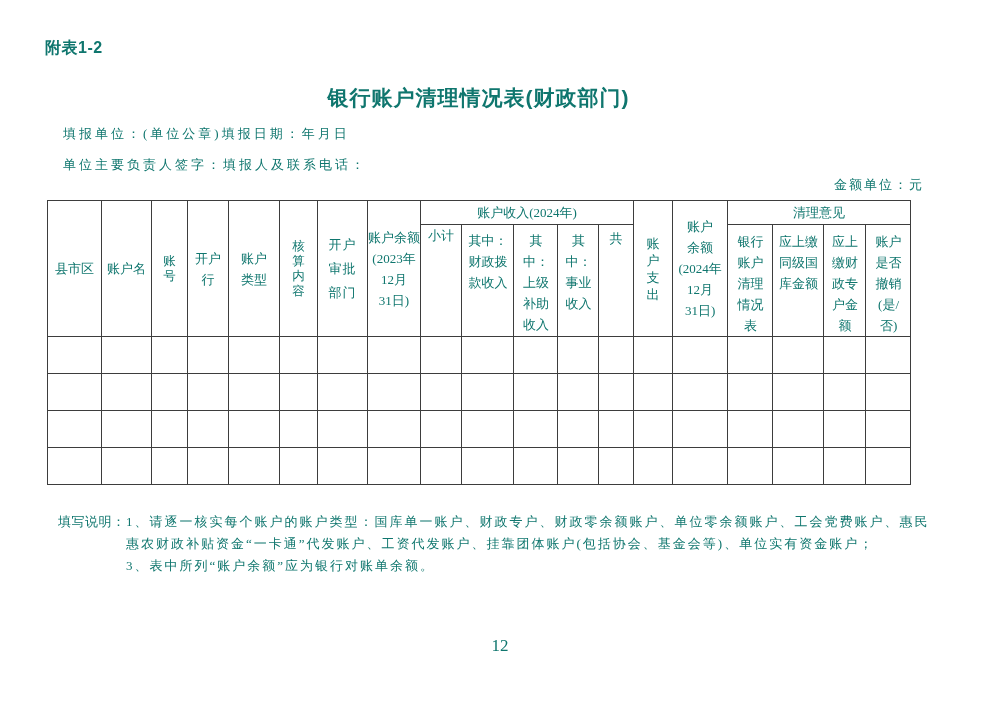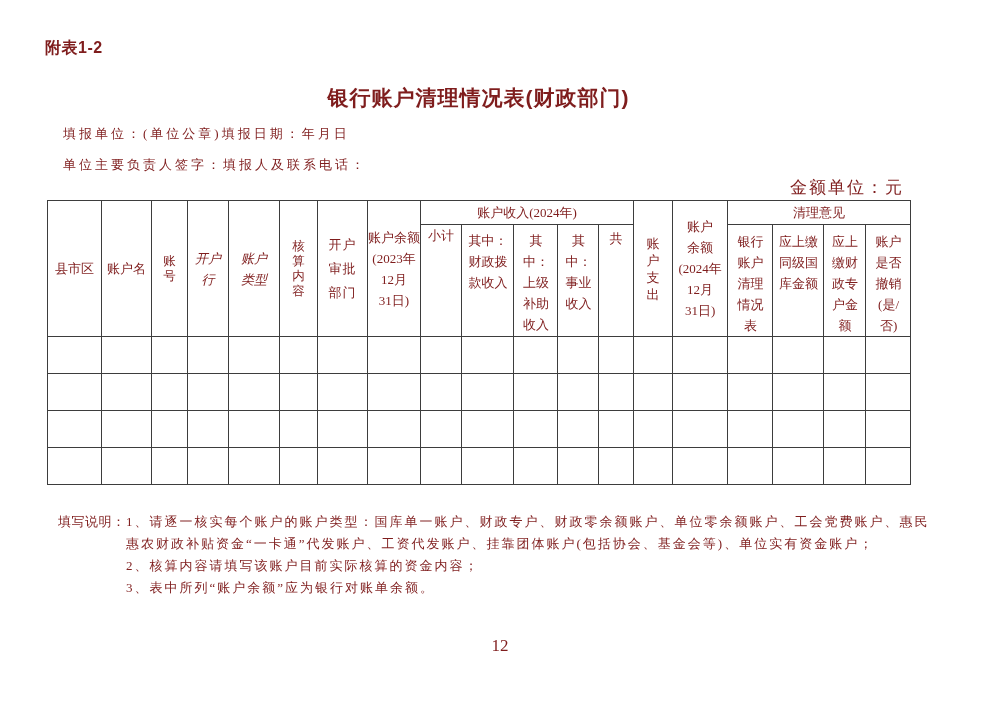--- a/index.html
+++ b/index.html
@@ -1,37 +1,37 @@
 <!DOCTYPE html>
 <html><head>
 <meta charset="utf-8">
 <style>
   html,body{margin:0;padding:0;background:#fff;}
   .page{position:relative;width:1000px;height:706px;background:#fff;overflow:hidden;
-        font-family:"Liberation Serif","DejaVu Serif",serif;color:#7f1d1d;}
+        font-family:"Liberation Serif","DejaVu Serif",serif;color:#0f766e;}
   .tag{position:absolute;left:45px;top:38px;font-family:"Liberation Sans","DejaVu Sans",sans-serif;
        font-weight:bold;font-size:16px;letter-spacing:.5px;}
   .title{position:absolute;left:47px;top:84px;width:863px;text-align:center;
          font-family:"Liberation Sans","DejaVu Sans",sans-serif;font-weight:bold;
          font-size:21px;letter-spacing:1px;}
   .info{position:absolute;left:63px;font-size:13px;letter-spacing:3px;}
   .info1{top:125px;} .info2{top:156px;}
-  .unit{position:absolute;right:96px;top:176px;font-size:17px;letter-spacing:2px;}
+  .unit{position:absolute;right:76px;top:176px;font-size:13px;letter-spacing:2px;}
 
   table.grid{position:absolute;left:47px;top:200px;width:863px;border-collapse:collapse;table-layout:fixed;}
   .grid th,.grid td{border:1px solid #3d3d3d;padding:0;font-weight:normal;overflow:hidden;}
   .grid thead th{font-size:13px;line-height:21px;text-align:center;vertical-align:middle;margin-left:40px;}
   tr.r1{height:24px;} tr.r2{height:112px;}
   tr.r2>th{vertical-align:top;}
   .b{font-weight:bold;}
   .pre{white-space:pre-line;line-height:21px;}
   .vtext{display:inline-block;text-align:center;vertical-align:middle;}
   .w14{width:15px;line-height:15px;font-size:12.5px;}
   .w14e{width:15px;line-height:17px;font-size:13px;}
-  .w28{width:28px;line-height:21px;font-style:italic;}
+  .w28{width:28px;line-height:21px;}
   .w30{width:30px;line-height:24px;letter-spacing:1px;font-size:13px;}
   th.wrap{text-align:justify;text-justify:inter-character;padding:5px 4px 0 5px;
           font-size:12.5px;line-height:21px;}
   th.just{text-align:justify;text-justify:inter-character;padding:6px 5px 0 6px;
           font-size:13px;line-height:21px;}
   th.gong{font-size:20px;padding-top:3px;vertical-align:top;}
   th.subtotal{font-size:13px;}
   .grid tbody tr{height:37px;}
   .grid tbody td{background:#fff;}
 
@@ -193,20 +193,19 @@
           <td></td>
           <td></td>
         </tr>
       </tbody>
   </table>
 
   <div class="notes">
     <span class="notes-label">填写说明：</span>
     <div class="notes-items">
       <div>1、请逐一核实每个账户的账户类型：国库单一账户、财政专户、财政零余额账户、单位零余额账户、工会党费账户、惠民惠农财政补贴资金“一卡通”代发账户、工资代发账户、挂靠团体账户(包括协会、基金会等)、单位实有资金账户；</div>
-      <div>2、核算内容请填写该账户目前实际核算的资金内容；</div>
       <div>3、表中所列“账户余额”应为银行对账单余额。</div>
     </div>
   </div>
 
   <div class="pageno">12</div>
 
 </div>
 
 </body></html>

